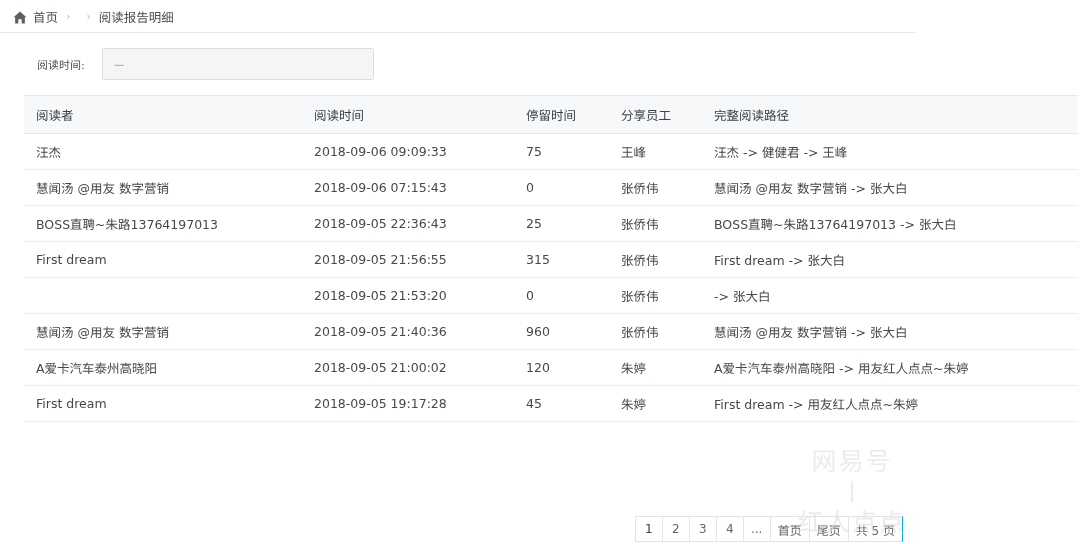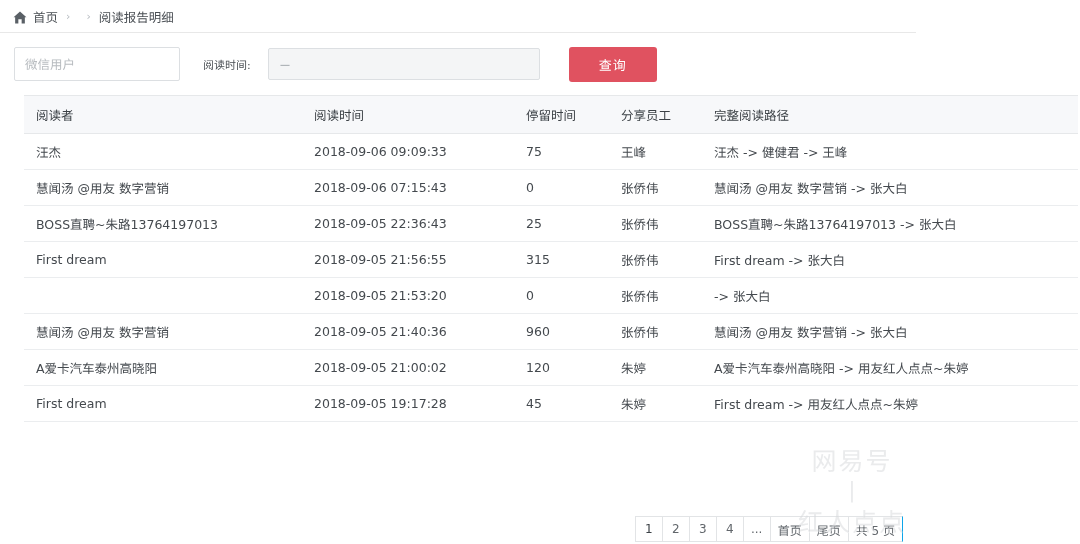--- a/index.html
+++ b/index.html
@@ -182,24 +182,22 @@
         <path d="M8 0.6 L15.4 7.2 L13.6 7.2 L13.6 14.4 L9.9 14.4 L9.9 9.6 L6.1 9.6 L6.1 14.4 L2.4 14.4 L2.4 7.2 L0.6 7.2 Z" fill="#5a6066"></path>
       </svg>
     </span>
     <span class="bc-item">首页</span>
     <span class="bc-sep">›</span>
     <span class="bc-sep">›</span>
     <span class="bc-item">阅读报告明细</span>
   </div>
 
   <div class="filterbar">
-    <input class="text-input" type="text" placeholder="微信用户" style="">
     <span class="field-label">阅读时间:</span>
     <div class="date-input">－</div>
-    <button class="query-btn">查询</button>
   </div>
 
   <div class="table-wrap">
     <table class="report">
       <colgroup>
         <col class="col-reader">
           <col class="col-time">
           <col class="col-stay">
           <col class="col-emp">
           <col class="col-path">

